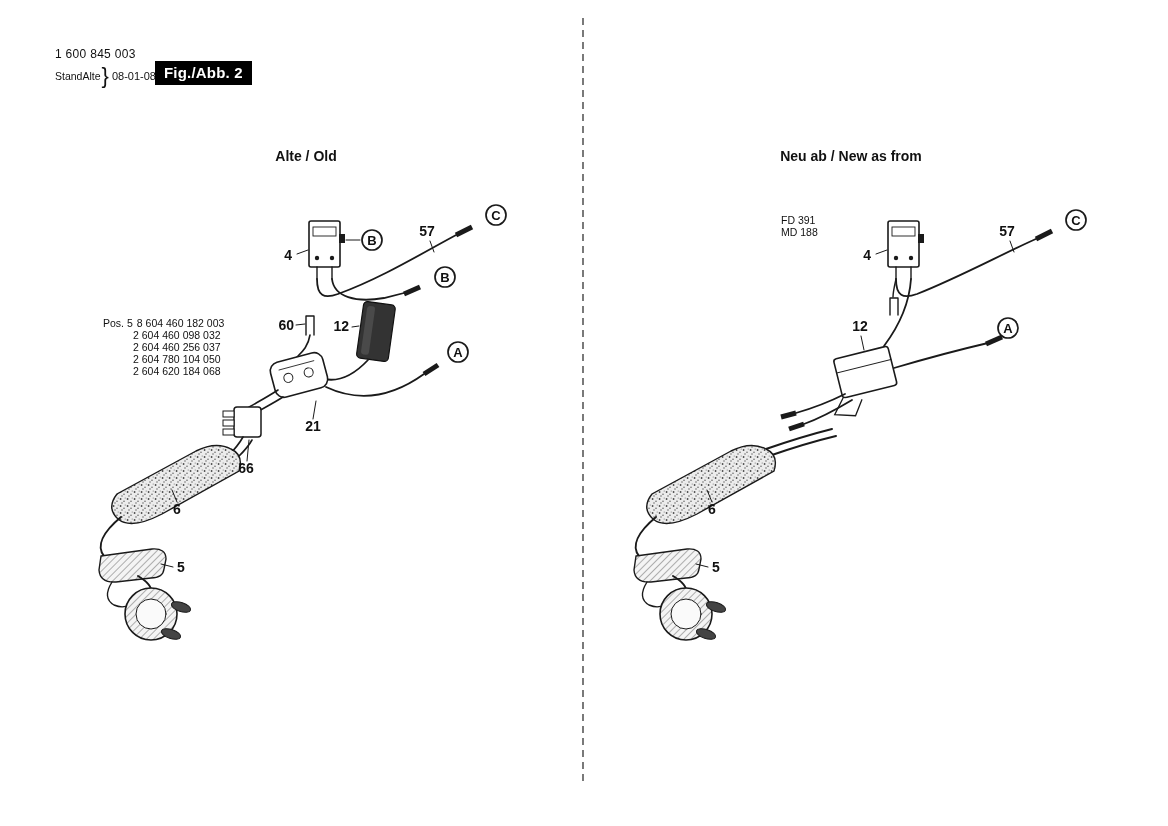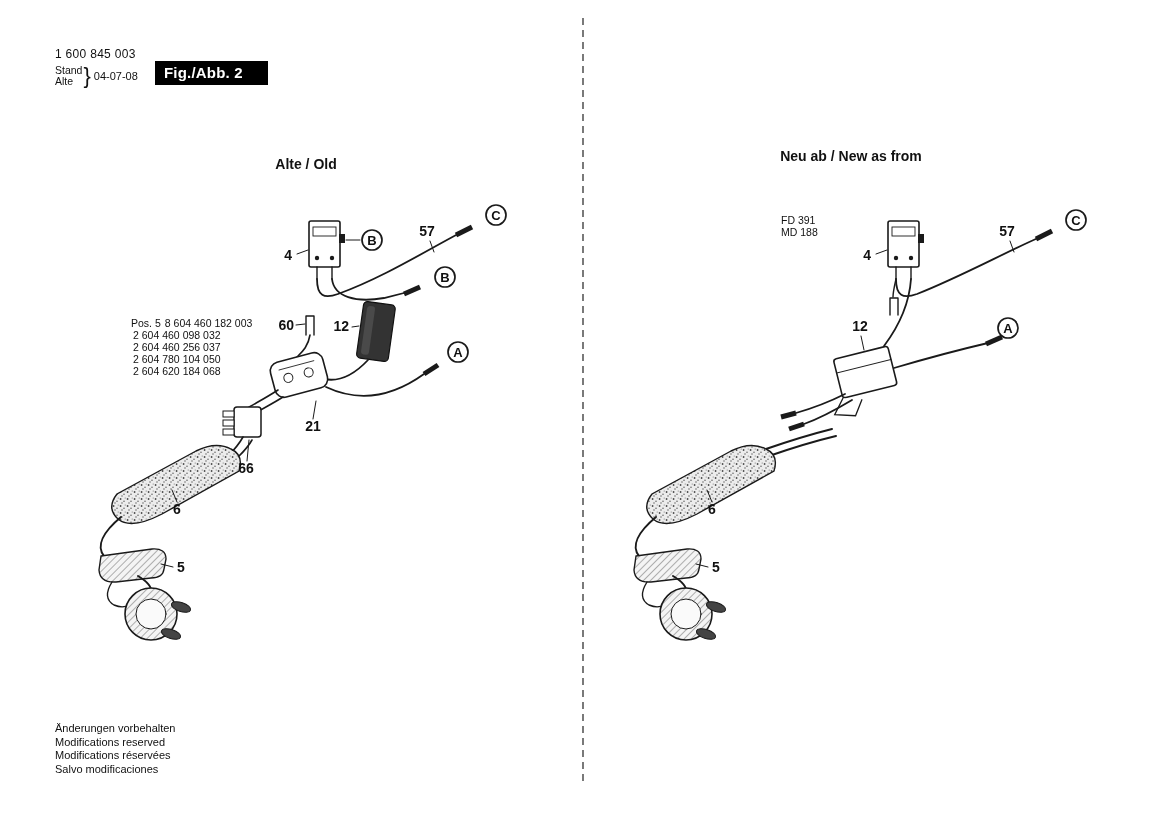--- a/index.html
+++ b/index.html
@@ -9,35 +9,35 @@
     font-family:"Liberation Sans","DejaVu Sans",sans-serif;
     color:#111;
   }
   .page { position:relative; width:1168px; height:826px; background:#fff; overflow:hidden; }
   .art { position:absolute; left:0; top:0; }
 
   
   .header { position:absolute; left:55px; top:47px; }
   .part-number { font-size:12px; letter-spacing:.3px; }
   .stand-row { display:flex; align-items:center; margin-top:2px; }
-  .stand-col { display:flex; flex-direction:column; font-size:10.5px; line-height:11px; }
+  .stand-col { display:flex; flex-direction:row; font-size:10.5px; line-height:11px; }
   .brace { font-size:22px; font-weight:400; margin:0 3px 0 1px; }
   .date { font-size:11px; }
   .fig-box {
     position:absolute; left:155px; top:61px;
     background:#000; color:#fff; font-weight:bold; font-size:15px;
-    padding:3px 25px 4px 9px; letter-spacing:.2px;
+    padding:3px 9px 4px 9px; letter-spacing:.2px;
   }
 
   .panel-title { position:absolute; font-weight:bold; font-size:14px; text-align:center; }
-  .title-left  { left:246px; top:148px; width:120px;margin-top:8px; }
+  .title-left  { left:246px; top:148px; width:120px; }
   .title-right { left:768px; top:148px; width:166px; }
 
   .pos-list { position:absolute; left:103px; top:317px; font-size:10.5px; line-height:12px; white-space:nowrap; }
-  .pos-prefix { display:inline-block; margin-right:4px;margin-left:28px; }
+  .pos-prefix { display:inline-block; margin-right:4px; }
   .pos-indent { padding-left:30px; }
 
   .model-codes { position:absolute; left:781px; top:214px; font-size:10.5px; line-height:12px; }
 
   .footer { position:absolute; left:55px; top:722px; font-size:11px; line-height:13.5px; }
 
   svg text.callout   { font-family:"Liberation Sans","DejaVu Sans",sans-serif; font-size:14px; font-weight:bold; fill:#111; }
   svg text.refletter { font-family:"Liberation Sans","DejaVu Sans",sans-serif; font-size:13px; font-weight:bold; fill:#111; }
 </style>
 </head>
@@ -228,21 +228,21 @@
   </svg>
 
   <div class="header">
     <div class="part-number">1 600 845 003</div>
     <div class="stand-row">
       <div class="stand-col">
         <span>Stand</span>
         <span>Alte</span>
       </div>
       <span class="brace">}</span>
-      <span class="date">04-07-08</span>
+      <span class="date">08-01-08</span>
     </div>
   </div>
   <div class="fig-box">Fig./Abb. 2</div>
 
   <div class="panel-title title-left">Alte / Old</div>
   <div class="panel-title title-right">Neu ab / New as from</div>
 
   <div class="pos-list">
     <div>
       <span class="pos-prefix">Pos. 5</span><span>8 604 460 182 003</span>
@@ -251,20 +251,14 @@
     <div class="pos-indent">2 604 460 256 037</div>
     <div class="pos-indent">2 604 780 104 050</div>
     <div class="pos-indent">2 604 620 184 068</div>
   </div>
 
   <div class="model-codes">
     <div>FD 391</div>
     <div>MD 188</div>
   </div>
 
-  <div class="footer">
-    <div>Änderungen vorbehalten</div>
-    <div>Modifications reserved</div>
-    <div>Modifications réservées</div>
-    <div>Salvo modificaciones</div>
-  </div>
 
 </div>
 
 </body></html>

